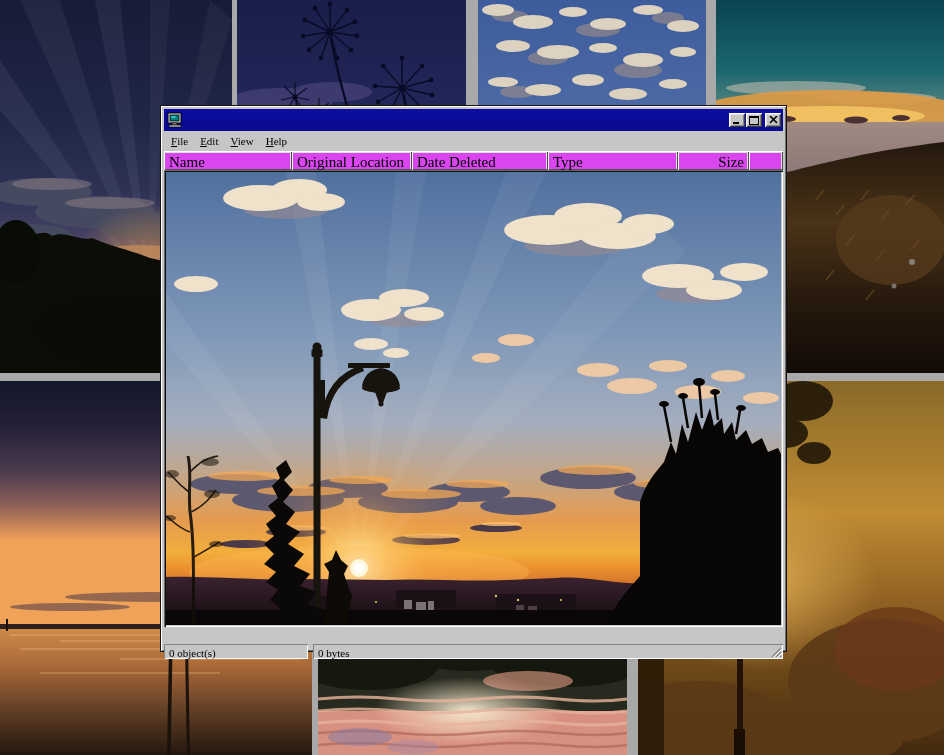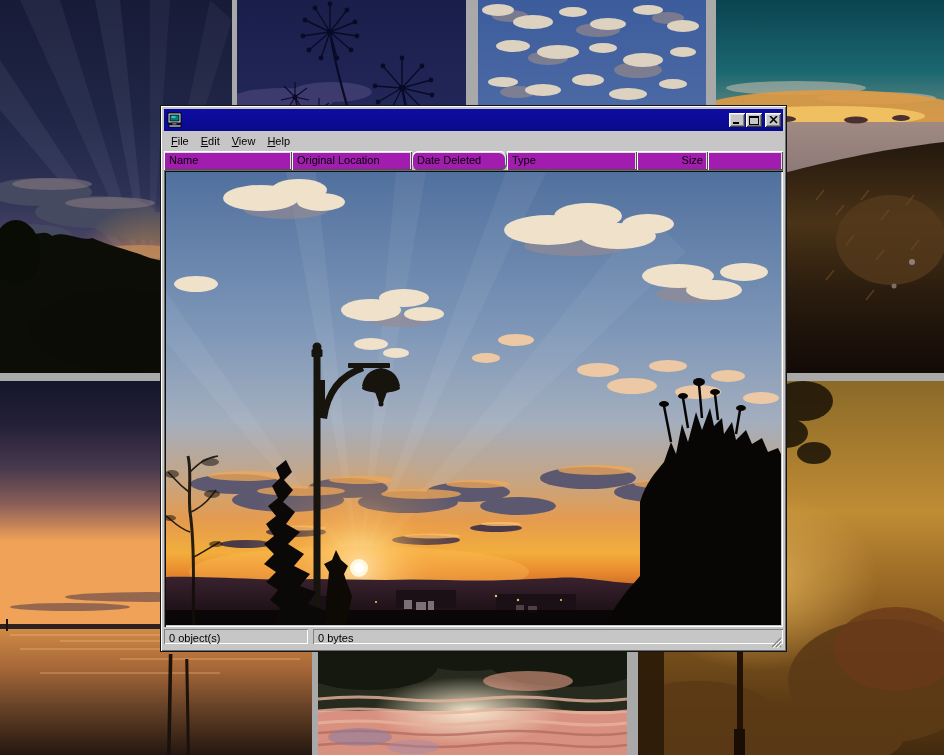--- a/index.html
+++ b/index.html
@@ -1,48 +1,48 @@
 <!DOCTYPE html>
 <html><head>
 <meta charset="utf-8">
 <style>
   html,body{margin:0;padding:0;background:#555;}
   *{box-sizing:border-box;}
   #screen{position:relative;width:944px;height:755px;overflow:hidden;background:#a9a9a9;
-          font-family:Liberation Sans, sans-serif;}
+          font-family:Liberation Serif, serif;}
   .tile{position:absolute;overflow:hidden;}
   .tile svg{display:block;width:100%;height:100%;}
 
   
   .win{position:absolute;left:160px;top:105px;width:627px;height:547px;
        background:#c6c6c6;border:1px solid #141414;
        box-shadow:inset 1px 1px 0 #ffffff, inset -1px -1px 0 #6e6e6e;
        padding:3px;display:flex;flex-direction:column;}
   .titlebar{height:22px;background:linear-gradient(#0d0da2,#0a0a8c);display:flex;align-items:center;
             padding:1px 2px;flex:0 0 auto;}
   .title-icon{width:16px;height:16px;margin:0 3px 0 1px;flex:0 0 auto;}
   .title-text{flex:1;color:#fff;font-size:11px;font-weight:bold;white-space:nowrap;overflow:hidden;}
   .tbtn{width:16px;height:14px;background:#c6c6c6;margin-left:1px;position:relative;
         box-shadow:inset 1px 1px 0 #ffffff, inset -1px -1px 0 #404040, inset 2px 2px 0 #dfdfdf, inset -2px -2px 0 #808080;
         display:flex;align-items:center;justify-content:center;}
   .tbtn.close{margin-left:3px;}
   .menubar{height:20px;display:flex;align-items:center;padding-left:1px;flex:0 0 auto;}
   .menu-item{font-size:11px;color:#000;padding:2px 6px;white-space:nowrap;}
   .accel{text-decoration:underline;}
   .headerrow{height:19px;display:flex;flex:0 0 auto;background:#c6c6c6;}
-  .hcell{height:19px;background:#a21caf;font-size:11px;color:#000;
+  .hcell{height:19px;background:#d946ef;font-size:15px;color:#000;
          box-shadow:inset 1px 1px 0 #ffffff, inset -1px -1px 0 #505050, inset -2px 2px 0 #dfdfdf;
          padding:3px 5px 0 5px;white-space:nowrap;overflow:hidden;flex:0 0 auto;}
   .hcell.right{text-align:right;}
   .hcell.fill{flex:1 1 auto;}
   .content{flex:1 1 auto;background:#000;
            box-shadow:inset 1px 1px 0 #6a6a6a, inset 2px 2px 0 #0e0e0e, inset -1px -1px 0 #ffffff, inset -2px -2px 0 #c6c6c6;
            padding:2px;position:relative;}
   .content svg{display:block;width:100%;height:100%;}
-  .statusbar{height:20px;flex:0 0 auto;display:flex;align-items:flex-start;margin-top:2px;position:relative;}
+  .statusbar{height:20px;flex:0 0 auto;display:flex;align-items:flex-end;margin-top:12px;position:relative;}
   .spanel{background:#c6c6c6;box-shadow:inset 1px 1px 0 #828282, inset -1px -1px 0 #ffffff;
           font-size:11px;color:#000;padding:3px 0 0 5px;white-space:nowrap;overflow:hidden;}
   .spanel.one{width:144px;flex:0 0 auto;margin-right:5px;}
   .spanel.two{flex:1 1 auto;}
   .grip{position:absolute;right:0;bottom:0;width:13px;height:13px;}
 </style>
 </head>
 <body>
 
 <div id="screen">
@@ -370,21 +370,21 @@
     <div class="menubar">
       <span class="menu-item"><span class="accel">F</span><span>ile</span></span>
       <span class="menu-item"><span class="accel">E</span><span>dit</span></span>
       <span class="menu-item"><span class="accel">V</span><span>iew</span></span>
       <span class="menu-item"><span class="accel">H</span><span>elp</span></span>
     </div>
 
     <div class="headerrow">
       <span class="hcell" style="width:128px;">Name</span>
       <span class="hcell" style="width:120px;">Original Location</span>
-      <span class="hcell" style="width:95px;border-radius:6px;">Date Deleted</span>
+      <span class="hcell" style="width:136px;">Date Deleted</span>
       <span class="hcell" style="width:130px;">Type</span>
       <span class="hcell right" style="width:71px;">Size</span>
       <span class="hcell fill"></span>
     </div>
 
     <div class="content">
       <svg viewBox="0 0 615 453" preserveAspectRatio="none">
         <defs>
           <linearGradient id="psky" x1="0" y1="0" x2="0" y2="1">
             <stop offset="0" stop-color="#50709e"></stop>

